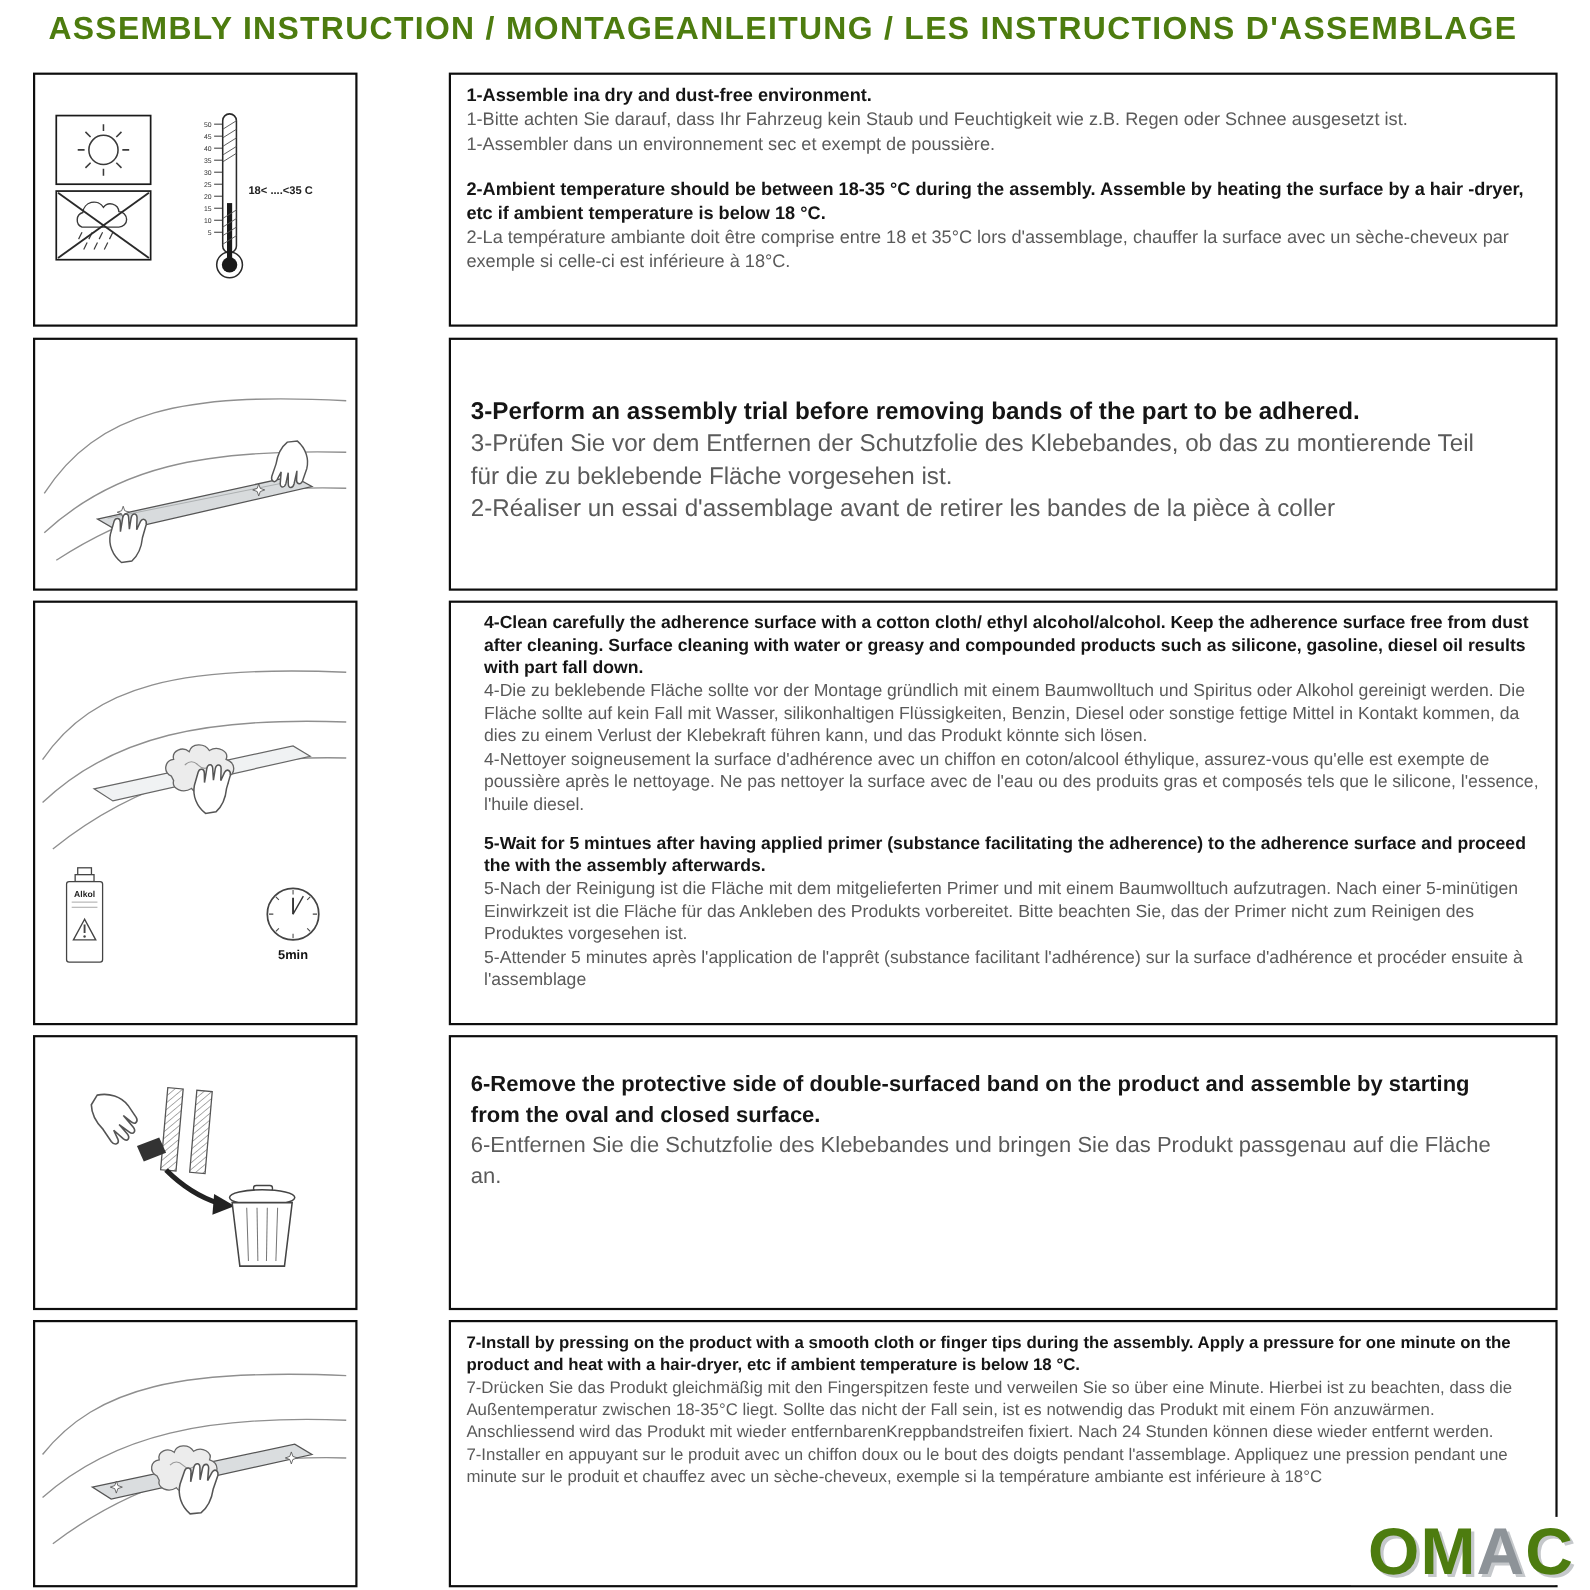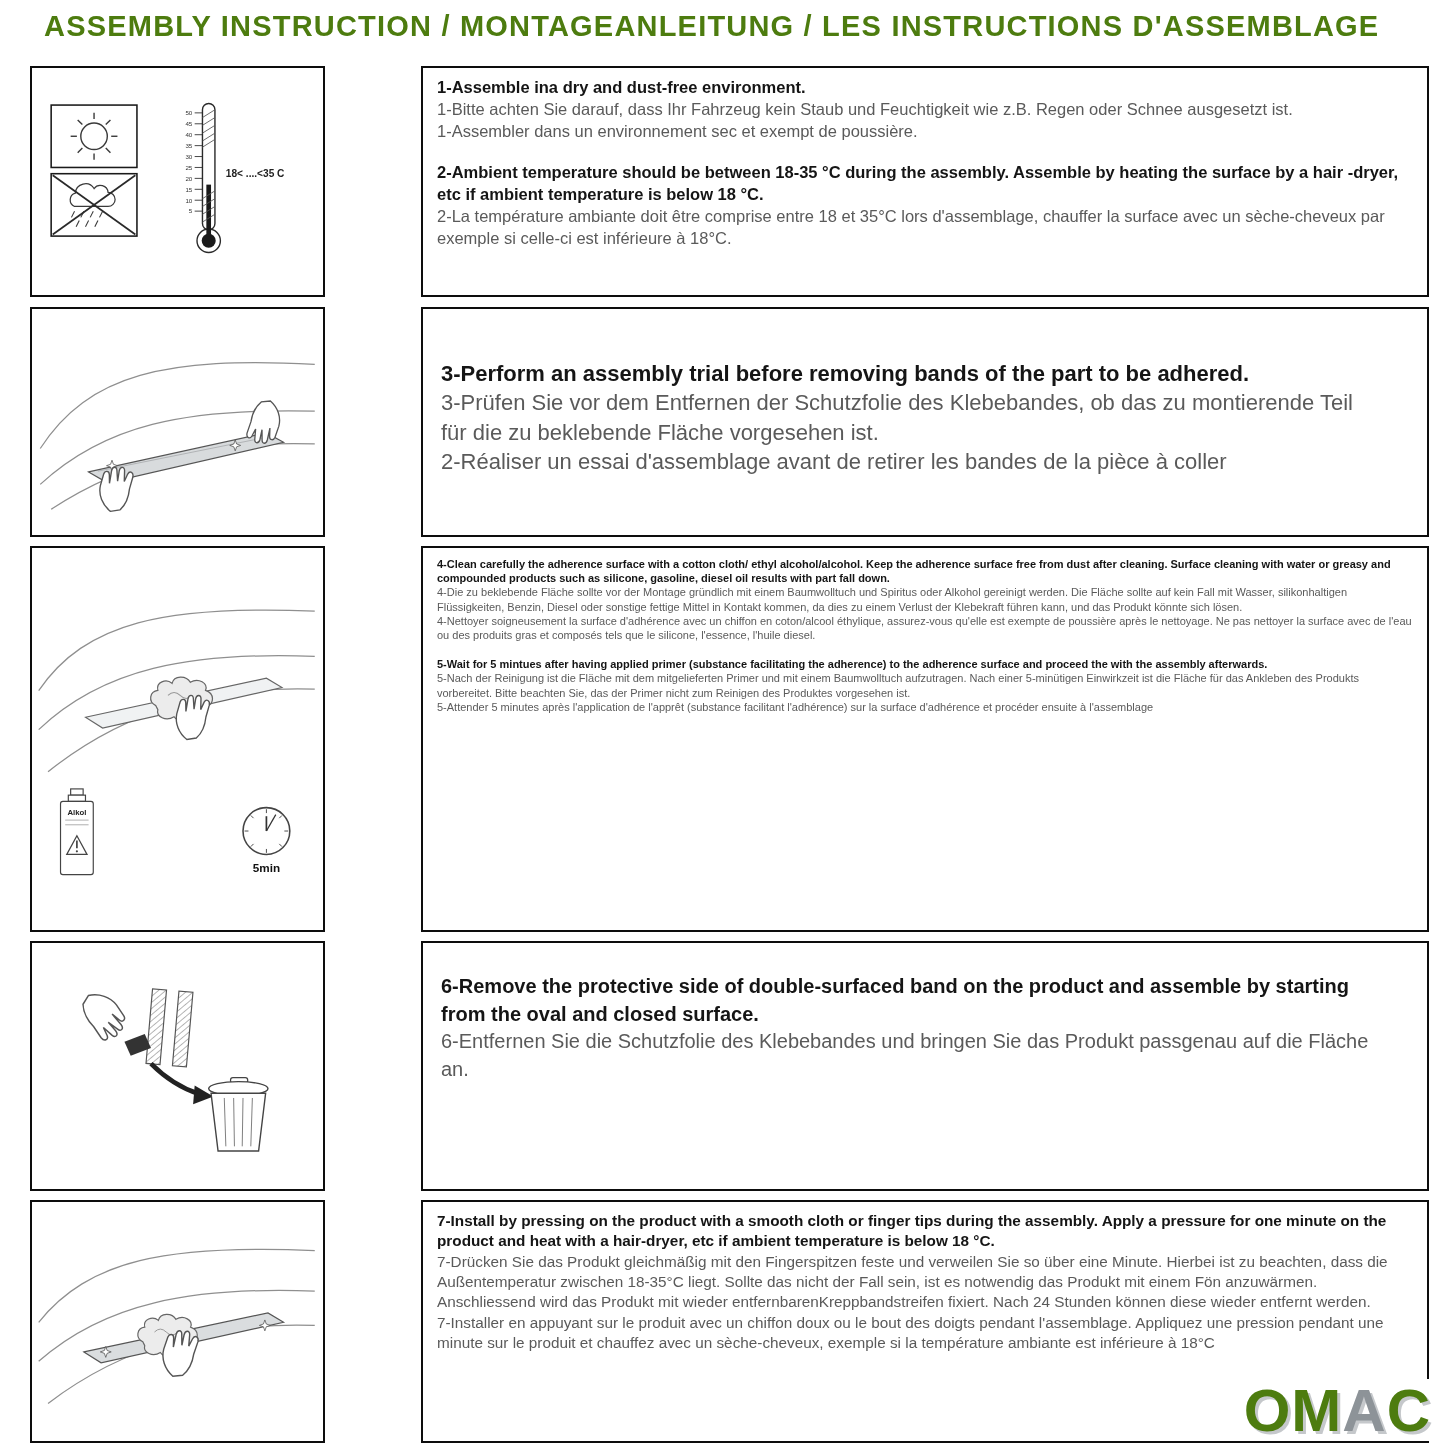--- a/index.html
+++ b/index.html
@@ -6,35 +6,35 @@
   html,body { margin:0; padding:0; background:#ffffff; }
   body { font-family: "Liberation Sans", sans-serif; }
   .page { position:relative; width:1445px; height:1445px; background:#fff; overflow:hidden; }
 
   .title { position:absolute; left:44px; top:10px; margin:0; font-size:29px; font-weight:800;
            letter-spacing:1.2px; color:#4d7c0f; white-space:nowrap; }
 
   .box { position:absolute; border:2px solid #0d0d0d; background:#fff; }
   .illus { left:30px; width:295px; padding:2px; }
   .illus svg { display:block; width:100%; height:100%; }
-  .txt { left:421px; width:1008px; padding:9px 14px; color:#5a5a5a; }
+  .txt { left:408px; width:1008px; padding:9px 14px; color:#5a5a5a; }
   .txt p { margin:0; }
   .txt p.b { font-weight:700; color:#151515; }
   .mt { margin-top:20px !important; }
 
   .r1 { top:66px;  height:231px; }
   .r2 { top:307px; height:230px; }
   .r3 { top:546px; height:386px; }
   .r4 { top:941px; height:250px; }
   .r5 { top:1200px; height:243px; }
 
   .s1 p { font-size:16.5px; line-height:1.32; }
   .s2 { padding:50px 18px 0; }
   .s2 p { font-size:22px; line-height:1.34; max-width:940px; }
-  .s3 p { font-size:11px; line-height:1.29; }
+  .s3 p { font-size:16px; line-height:1.29;margin-left:16px; }
   .s3 .mt { margin-top:15px !important; }
   .s4 { padding:30px 18px 0; }
   .s4 p { font-size:20px; line-height:1.38; max-width:950px; }
   .s5 p { font-size:15.3px; line-height:1.33; }
 
   .logo { position:absolute; right:10px; bottom:4px; background:#fff; padding:2px 4px 0 16px;
           font-size:60px; font-weight:800; letter-spacing:1px; line-height:1;
           text-shadow:3px 3px 0 rgba(150,155,160,0.55); }
   .logo .red  { color:#4d7c0f; }
   .logo .gray { color:#8d9398; }

